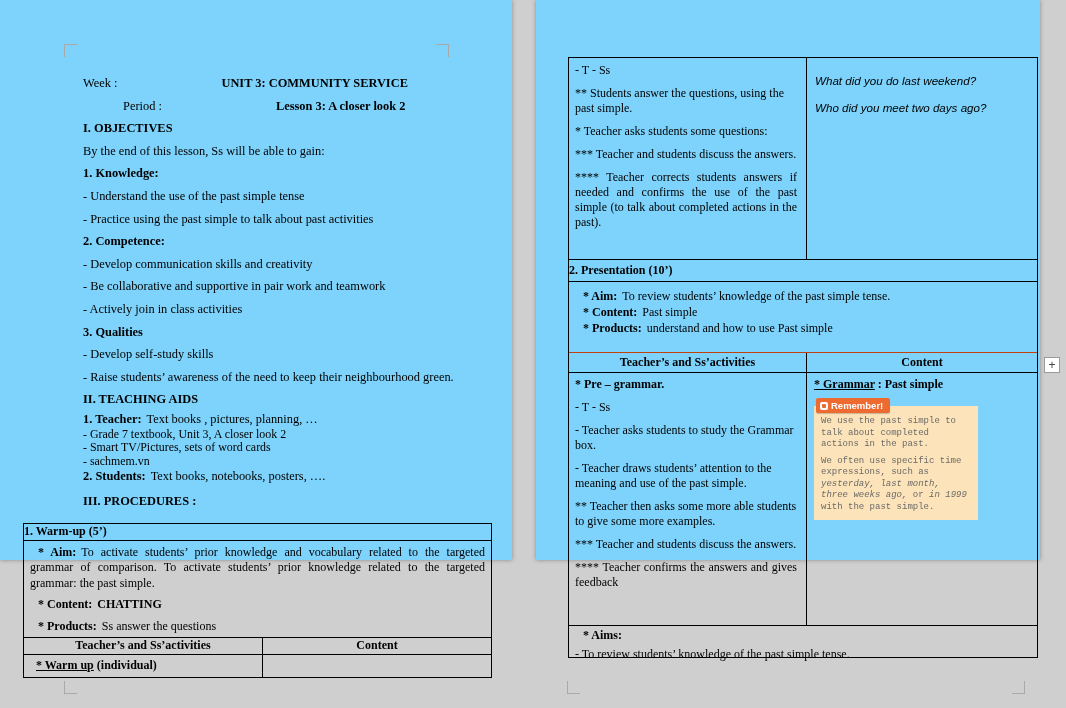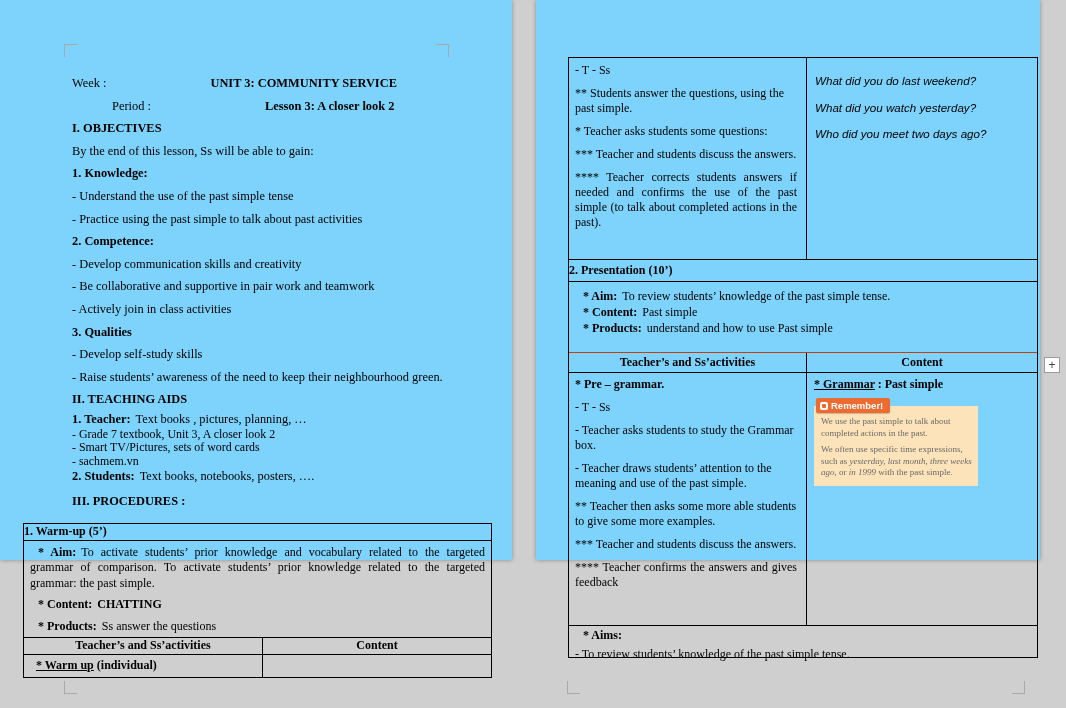--- a/index.html
+++ b/index.html
@@ -11,21 +11,21 @@
   .b{font-weight:bold;}
   .u{text-decoration:underline;}
   .i{font-style:italic;}
   .lbl{margin-right:5px;}
   .crop{position:absolute;width:12px;height:12px;}
   .crop.tl{border-left:1px solid #a9a9a9;border-top:1px solid #a9a9a9;}
   .crop.tr{border-right:1px solid #a9a9a9;border-top:1px solid #a9a9a9;}
   .crop.bl{border-left:1px solid #a9a9a9;border-bottom:1px solid #a9a9a9;}
   .crop.br{border-right:1px solid #a9a9a9;border-bottom:1px solid #a9a9a9;}
 
-  .p1-flow{position:absolute;left:72px;top:72px;width:376px;font-size:12.4px;}
+  .p1-flow{position:absolute;left:83px;top:72px;width:376px;font-size:12.4px;}
   .p1-flow p{line-height:22.6px;}
   .p1-flow p.tight{line-height:17px;}
   .p1-flow p.tighter{line-height:13.4px;font-size:11.9px;}
   .p1-flow p.proc{margin-top:6px;line-height:20px;}
   .unit-title{margin-left:104px;}
   .lesson-title{margin-left:114px;}
   .period-lbl{padding-left:4px;margin-left:36px;}
 
   .p1-tbl{position:absolute;left:23px;top:523px;width:467px;border:1px solid #000;font-size:12px;}
   .p1-tbl > div, .p1-tbl .col-a, .p1-tbl .col-b,
@@ -62,21 +62,21 @@
   .r-gr .col-b{padding:4px 4px 0 7px;}
   .r-pr-title{height:20px;line-height:18px;}
   .p2-aims{height:31px;padding:3px 6px 0;}
   .p2-aims p{line-height:13px;}
   .aims-line{margin-top:6px;}
 
   .remember{position:relative;margin-top:14px;width:164px;background:#fce3b9;padding:10px 6px 7px 7px;box-sizing:border-box;}
   .rem-badge{position:absolute;top:-8px;left:2px;background:#ed6b30;color:#fff;font-family:"Liberation Sans",sans-serif;font-weight:bold;font-size:9.5px;line-height:13px;padding:1px 7px 1px 4px;border-radius:2px;display:flex;align-items:center;gap:3px;box-shadow:0 1px 1px rgba(0,0,0,.2);}
   .rem-icon{display:inline-block;width:8px;height:8px;background:#fff;border-radius:2px;position:relative;}
   .rem-icon::after{content:"";position:absolute;left:2px;top:2px;width:4px;height:4px;background:#ed6b30;border-radius:1px;}
-  .remember p{font-family:Liberation Serif, serif;font-size:9px;line-height:11.5px;color:#6a6a6a;}
+  .remember p{font-family:Liberation Mono, monospace;font-size:9px;line-height:11.5px;color:#6a6a6a;}
   .remember .rp2{margin-top:5px;}
 
   .plus-btn{position:absolute;left:1044px;top:357px;width:16px;height:16px;background:#fff;border:1px solid #9a9a9a;color:#444;font-family:"Liberation Sans",sans-serif;font-size:12px;line-height:14px;text-align:center;box-sizing:border-box;cursor:pointer;}
 </style>
 </head>
 <body>
 
 <div class="canvas">
 
   <div class="page page1">
@@ -134,21 +134,20 @@
       <div class="row2 r-wc">
         <div class="col-a act">
           <p>- T - Ss</p>
           <p>** Students answer the questions, using the past simple.</p>
           <p>* Teacher asks students some questions:</p>
           <p>*** Teacher and students discuss the answers.</p>
           <p class="just">**** Teacher corrects students answers if needed and confirms the use of the past simple (to talk about completed actions in the past).</p>
         </div>
         <div class="col-b">
           <p class="q">What did you do last weekend?</p>
-          <p class="q">What did you watch yesterday?</p>
           <p class="q">Who did you meet two days ago?</p>
         </div>
       </div>
 
       <div class="tbl-title r-title">2. Presentation (10’)</div>
 
       <div class="p2-aim">
         <p class="ind"><span class="b lbl">* Aim:</span><span>To review students’ knowledge of the past simple tense.</span></p>
         <p class="ind"><span class="b lbl">* Content:</span><span>Past simple</span></p>
         <p class="ind"><span class="b lbl">* Products:</span><span>understand and how to use Past simple</span></p>

